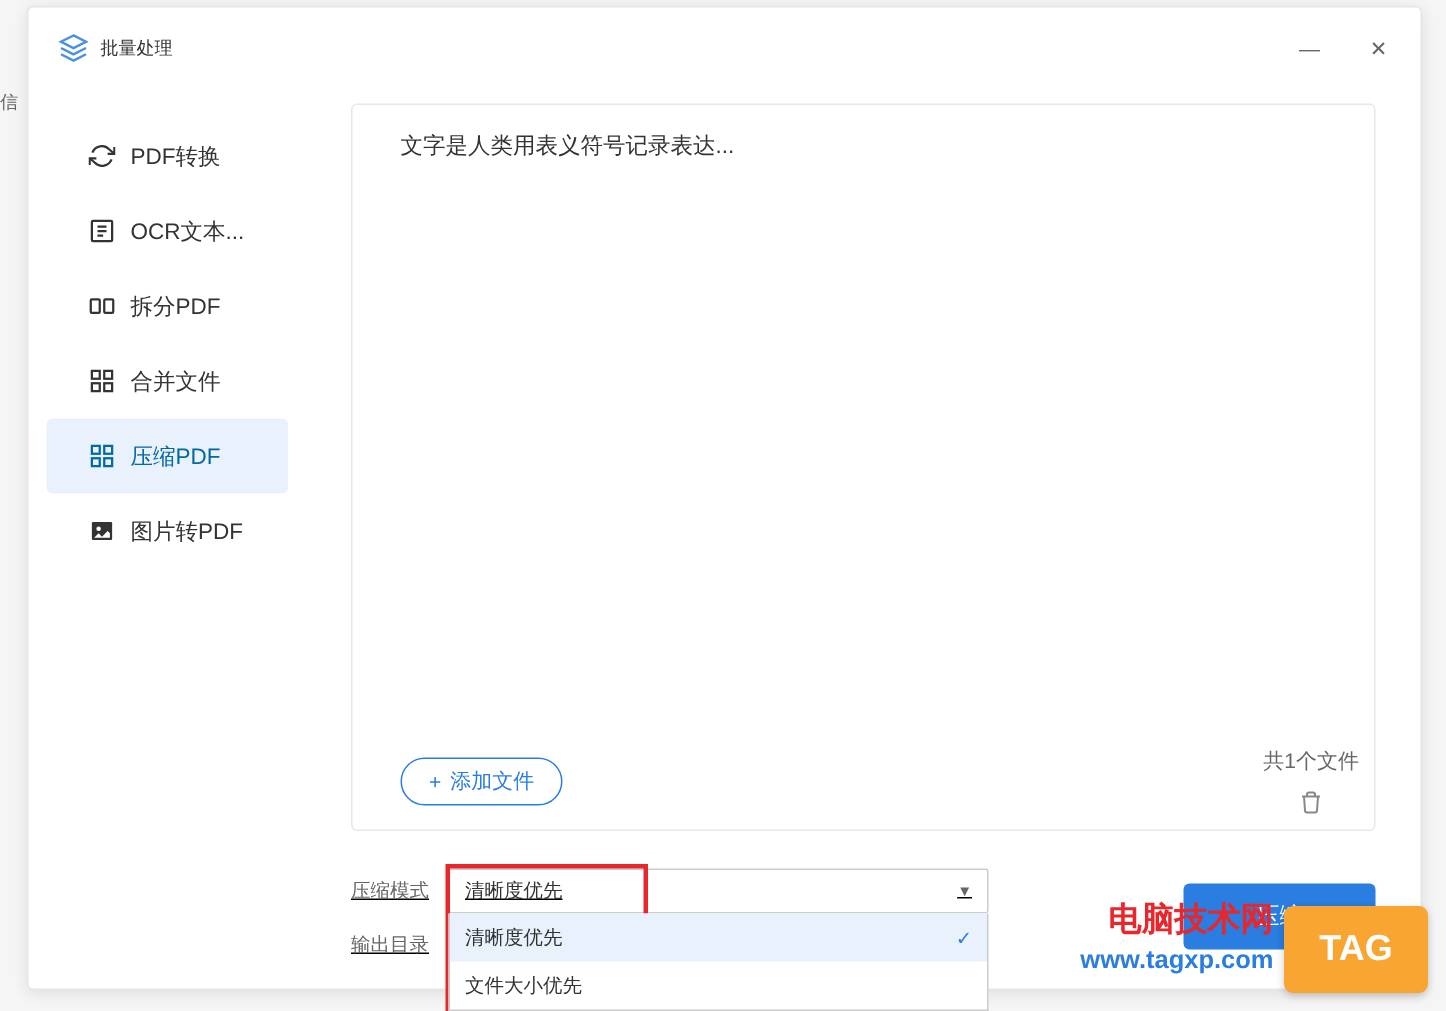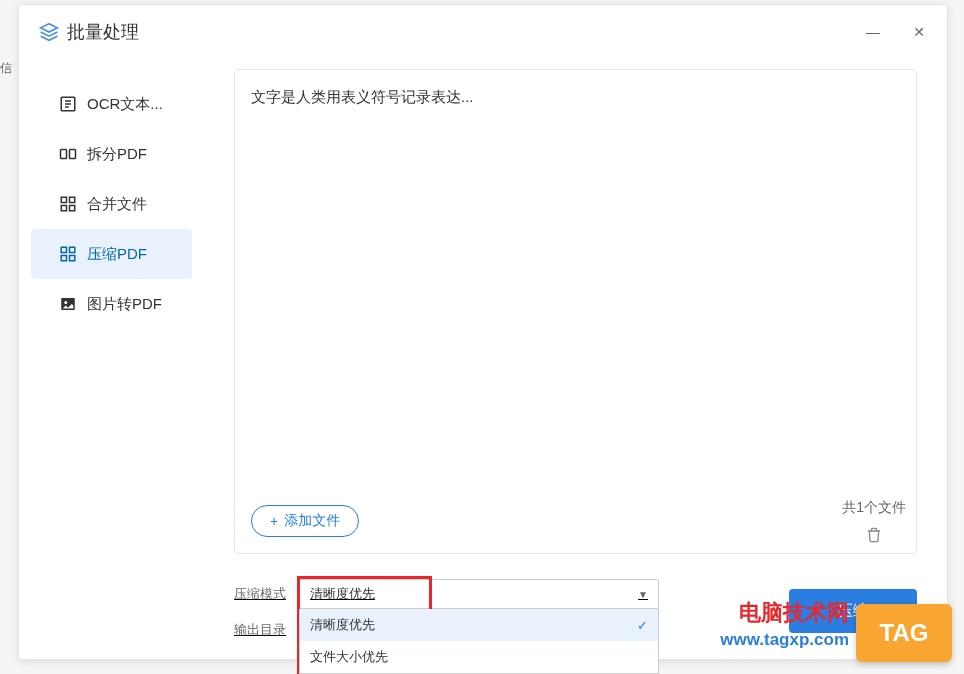--- a/index.html
+++ b/index.html
@@ -40,21 +40,21 @@
       gap: 8px;
     }
     .app-icon {
       width: 20px;
       height: 20px;
       color: #4a90e2;
       display: flex;
       align-items: center;
     }
     .window-title {
-      font-size: 18px;
+      font-size: 12px;
       color: #333;
       font-weight: 400;
     }
     .window-controls {
       display: flex;
       gap: 30px;
       color: #666;
     }
     .win-btn {
       width: 16px;
@@ -103,21 +103,21 @@
       flex: 1;
       padding: 10px 30px 20px 30px;
       display: flex;
       flex-direction: column;
       position: relative;
       overflow: visible;
     }
     .file-area {
       border: 1px solid #e8e8e8;
       border-radius: 4px;
-      padding: 18px 10px 10px 16px;
+      padding: 18px 10px 10px 32px;
       flex: 1;
       display: flex;
       flex-direction: column;
       min-height: 460px;
       justify-content: center;
     }
     .file-list {
       flex: 1;
       font-size: 15px;
       color: #333;
@@ -304,20 +304,29 @@
       <span class="window-title">批量处理</span>
     </div>
     <div class="window-controls">
       <span class="win-btn">—</span>
       <span class="win-btn">✕</span>
     </div>
   </div>
 
   <div class="body-area">
     <div class="sidebar">
+      <div class="sidebar-item">
+        <span class="icon">
+          <svg viewBox="0 0 24 24" width="18" height="18" fill="none" stroke="currentColor" stroke-width="2">
+              <path d="M23 4v6h-6M1 20v-6h6"></path>
+              <path d="M3.5 9a9 9 0 0114.8-3L23 10M1 14l4.7 4a9 9 0 0014.8-3"></path>
+            </svg>
+        </span>
+        <span>PDF转换</span>
+      </div>
       <div class="sidebar-item">
         <span class="icon">
           <svg viewBox="0 0 24 24" width="18" height="18" fill="none" stroke="currentColor" stroke-width="2">
               <rect x="3" y="3" width="18" height="18" rx="1"></rect>
               <path d="M8 8h8M8 12h8M8 16h5"></path>
             </svg>
         </span>
         <span>OCR文本...</span>
       </div>
       <div class="sidebar-item">

